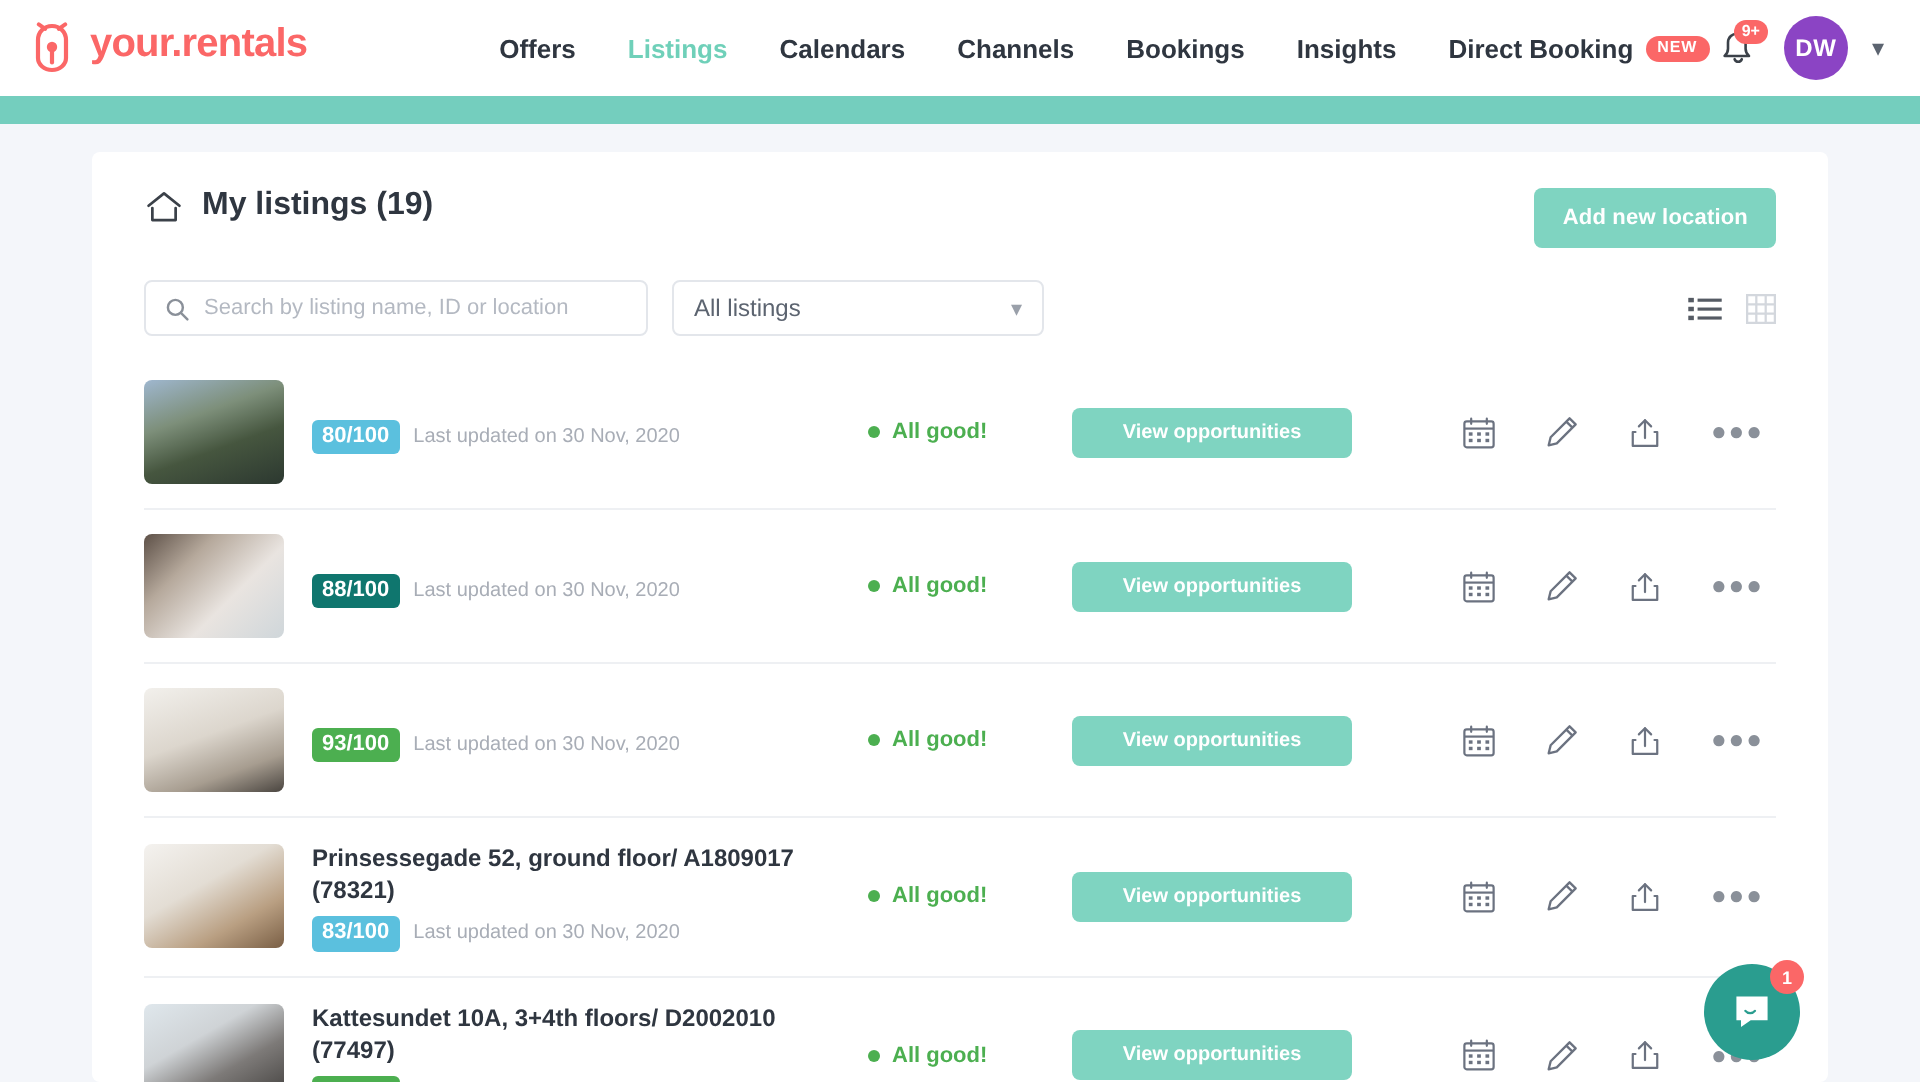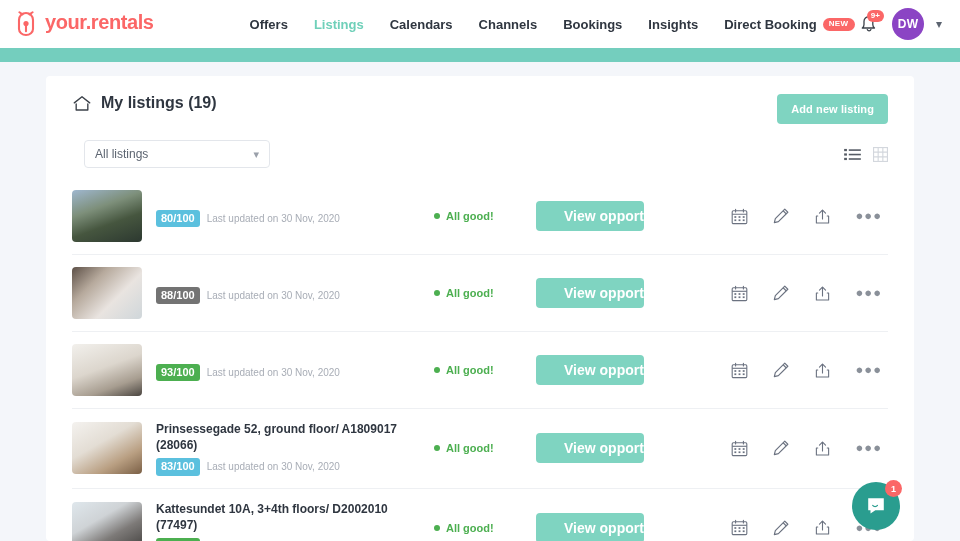--- a/index.html
+++ b/index.html
@@ -126,23 +126,23 @@
   }
   .updated { font-size: 10px; color: #a8adb6; white-space: nowrap; }
   .status {
     width: 102px; flex: 0 0 auto; margin-left: 16px;
     display: flex; align-items: center; gap: 6px;
   }
   .status-dot { width: 6px; height: 6px; border-radius: 50%; background: #4caf50; }
   .status-text { font-size: 11px; font-weight: bold; color: #4caf50; white-space: nowrap; }
   .opp-btn {
     background: #7fd4c1; color: #fff; border: none;
-    font-family: inherit; font-size: 14px; font-weight: bold;
-    padding: 7px 28px; border-radius: 4px; cursor: pointer;
-    width: 108px; flex: 0 0 auto; white-space: nowrap;
+    font-family: inherit; font-size: 10px; font-weight: bold;
+    padding: 7px 10px; border-radius: 4px; cursor: pointer;
+    width: 140px; flex: 0 0 auto; white-space: nowrap;
   }
   .row-actions {
     margin-left: auto; display: flex; align-items: center; gap: 24px;
     padding-right: 6px;
   }
   .act { cursor: pointer; line-height: 0; color: #6b7280; }
   .dots { letter-spacing: 1px; color: #8a9099; font-size: 13px; font-weight: bold; line-height: 0.6; }
 
   
   .chat {
@@ -209,24 +209,33 @@
     <div class="card-head">
       <div class="title-row">
         <span style="line-height:0">
           <svg viewBox="0 0 22 20" width="20" height="19">
             <path d="M2.5 9.3L11 2.5l8.5 6.8" fill="none" stroke="#3b4149" stroke-width="1.5" stroke-linecap="round" stroke-linejoin="round"></path>
             <path d="M4.6 10.6v6.6h12.8v-6.6" fill="none" stroke="#3b4149" stroke-width="1.5" stroke-linecap="round" stroke-linejoin="round"></path>
           </svg>
         </span>
         <span class="page-title">My listings (19)</span>
       </div>
-      <button class="add-btn">Add new listing</button>
+      <button class="add-btn">Add new location</button>
     </div>
 
     <div class="filters">
+      <div class="search-box">
+        <span style="line-height:0">
+          <svg viewBox="0 0 16 16" width="13" height="13">
+            <circle cx="7" cy="7" r="4.6" fill="none" stroke="#8a9099" stroke-width="1.5"></circle>
+            <path d="M10.4 10.4l4 4" stroke="#8a9099" stroke-width="1.5" stroke-linecap="round"></path>
+          </svg>
+        </span>
+        <input type="text" placeholder="Search by listing name, ID or location" style="">
+      </div>
 
       <div class="select-box">
         <span class="select-value">All listings</span>
         <span class="select-caret">▾</span>
       </div>
 
       <div class="view-toggle">
         <span class="vt-icon">
           <svg viewBox="0 0 18 14" width="17" height="13">
             <rect x="0" y="1" width="3" height="2.4" fill="#555b64"></rect>
@@ -281,21 +290,21 @@
                 <path d="M6.4 6.1L10 2.5l3.6 3.6" fill="none" stroke="#6b7280" stroke-width="1.3" stroke-linecap="round" stroke-linejoin="round"></path>
                 <path d="M4.4 9.4H2.8v8.2h14.4V9.4h-1.6" fill="none" stroke="#6b7280" stroke-width="1.3" stroke-linecap="round" stroke-linejoin="round"></path>
               </svg></span>
             <span class="act dots">●●●</span>
           </div>
         </div>
         <div class="row">
           <div class="thumb" style="background-image:linear-gradient(135deg,#5d5047 0%,#b6a99c 30%,#e9e4e0 62%,#cfd6da 100%)"></div>
           <div class="row-info">
             <div class="row-sub">
-              <span class="score" style="background:#737373">88/100</span>
+              <span class="score" style="background:#0f766e">88/100</span>
               <span class="updated">Last updated on 30 Nov, 2020</span>
             </div>
           </div>
           <div class="status">
             <span class="status-dot"></span>
             <span class="status-text">All good!</span>
           </div>
           <button class="opp-btn">View opportunities</button>
           <div class="row-actions">
             <span class="act"><svg viewBox="0 0 20 20" width="17" height="17">
@@ -354,21 +363,21 @@
                 <path d="M10 13V2.6" fill="none" stroke="#6b7280" stroke-width="1.3" stroke-linecap="round"></path>
                 <path d="M6.4 6.1L10 2.5l3.6 3.6" fill="none" stroke="#6b7280" stroke-width="1.3" stroke-linecap="round" stroke-linejoin="round"></path>
                 <path d="M4.4 9.4H2.8v8.2h14.4V9.4h-1.6" fill="none" stroke="#6b7280" stroke-width="1.3" stroke-linecap="round" stroke-linejoin="round"></path>
               </svg></span>
             <span class="act dots">●●●</span>
           </div>
         </div>
         <div class="row">
           <div class="thumb" style="background-image:linear-gradient(150deg,#f4f2ef 0%,#e3ddd4 40%,#b99f82 72%,#7a5f45 100%)"></div>
           <div class="row-info">
-            <div class="row-title">Prinsessegade 52, ground floor/ A1809017 (28066)</div>
+            <div class="row-title">Prinsessegade 52, ground floor/ A1809017 (78321)</div>
             <div class="row-sub">
               <span class="score" style="background:#5bc0de">83/100</span>
               <span class="updated">Last updated on 30 Nov, 2020</span>
             </div>
           </div>
           <div class="status">
             <span class="status-dot"></span>
             <span class="status-text">All good!</span>
           </div>
           <button class="opp-btn">View opportunities</button>

